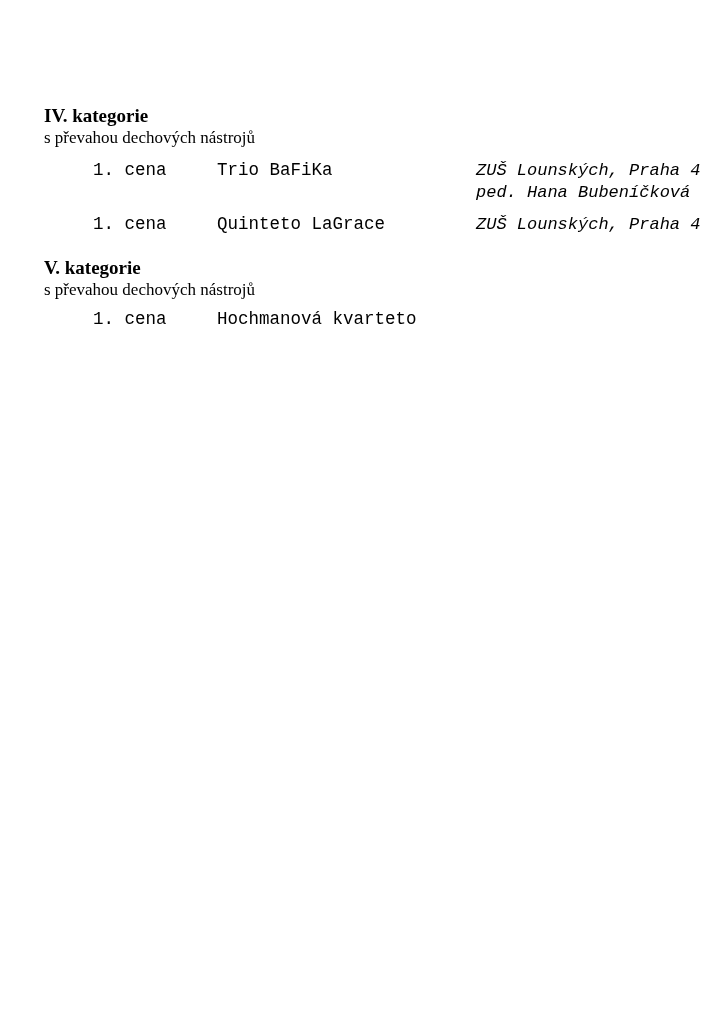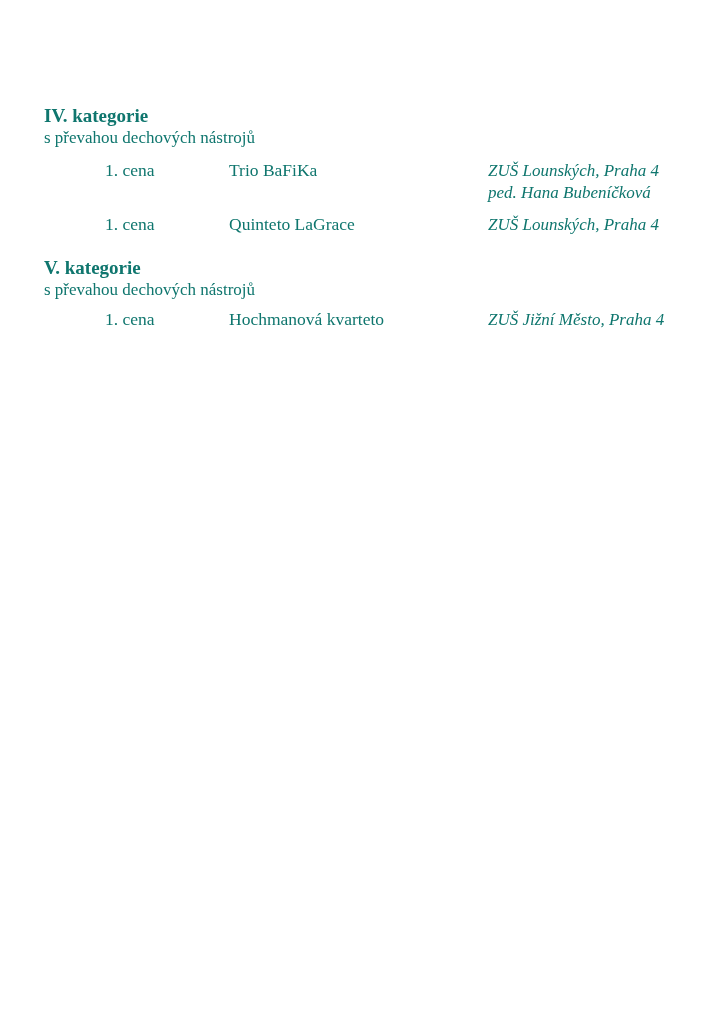--- a/index.html
+++ b/index.html
@@ -6,43 +6,44 @@
     margin: 0;
     padding: 0;
     background: #ffffff;
   }
   .page {
     position: relative;
     width: 724px;
     height: 1024px;
     background: #ffffff;
     font-family: "Liberation Serif", "DejaVu Serif", serif;
-    color: #0f766e;
+    color: #000000;
     overflow: hidden;
   }
   .kat-heading {
     position: absolute;
     left: 44px;
     font-size: 19px;
     font-weight: bold;
     line-height: 23px;
     white-space: nowrap;
   }
   .kat-sub {
     position: absolute;
     left: 44px;
     font-size: 17px;
     line-height: 21px;
     white-space: nowrap;
   }
   .entry {
     position: absolute;
-    left: 16px;
+    left: 4px;
     width: 664px;
     height: 48px;
+    font-family: Liberation Mono, monospace;
   }
   .prize {
     position: absolute;
     left: 89px;
     top: 0;
     font-size: 17.5px;
     line-height: 21px;
     white-space: nowrap;
   }
   .ensemble {
@@ -102,17 +103,16 @@
   </div>
 
   <div class="kat-heading" id="heading-v">V. kategorie</div>
 
   <div class="kat-sub" id="sub-v">s převahou dechových nástrojů</div>
 
   <div class="entry" id="entry-v-1">
     <span class="prize">1. cena</span>
     <span class="ensemble">Hochmanová kvarteto</span>
     <span class="school-block">
-      <span class="school">ZUŠ Jižní Město, Praha 4</span>
     </span>
   </div>
 
 </div>
 
 </body></html>

